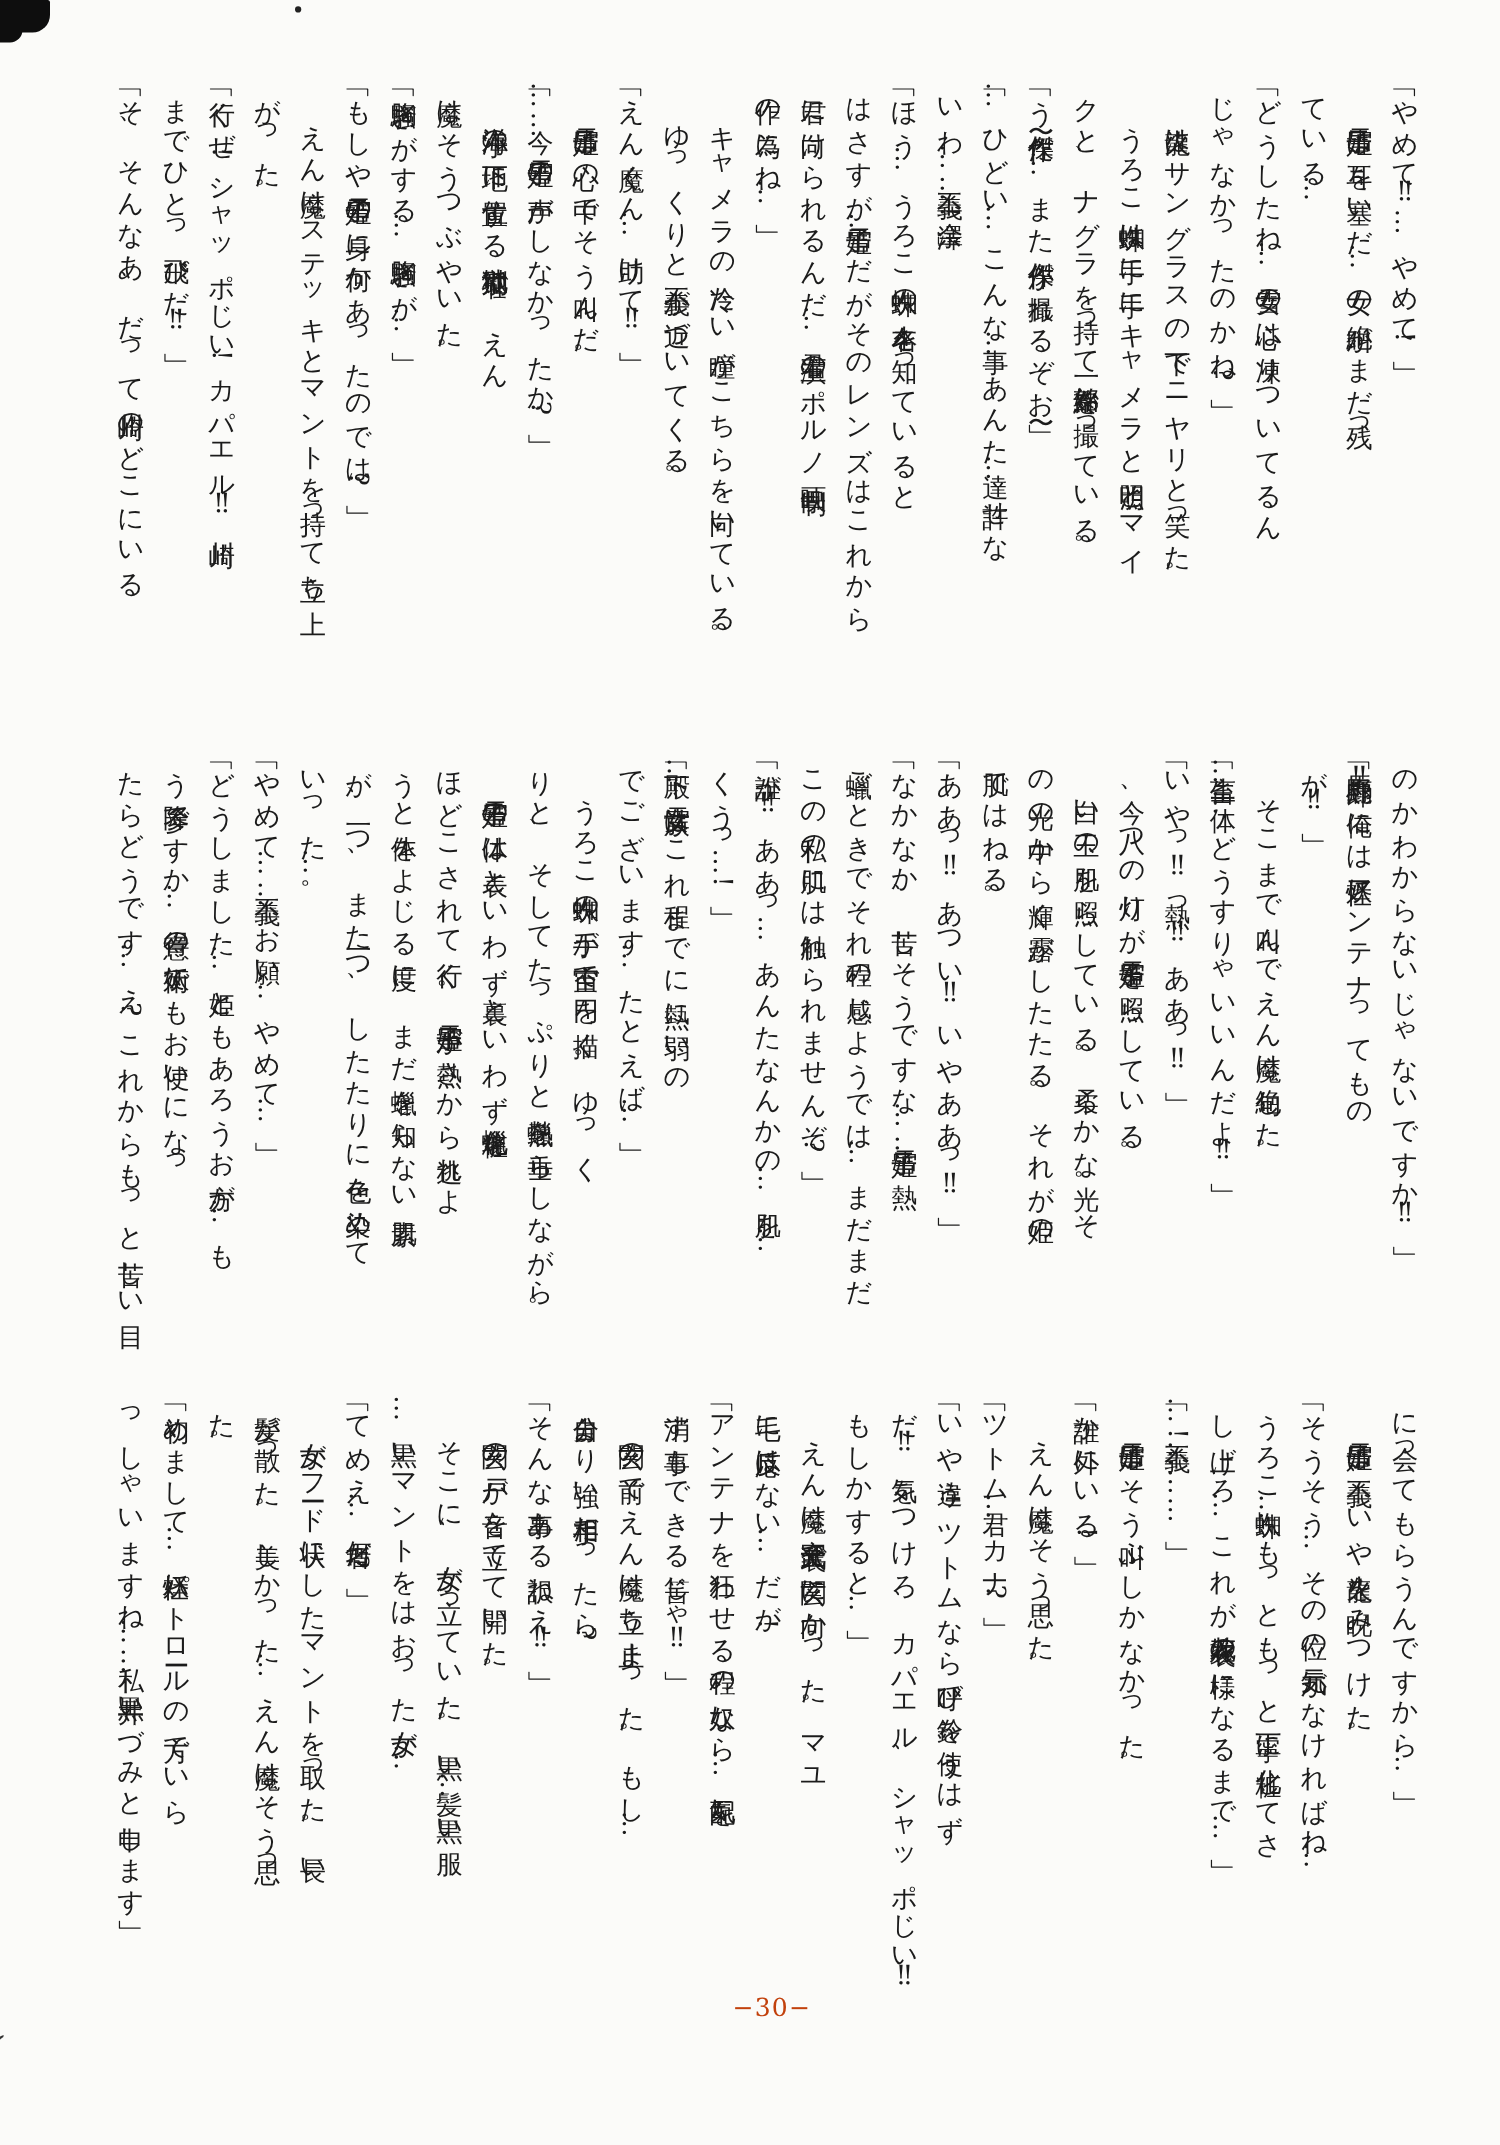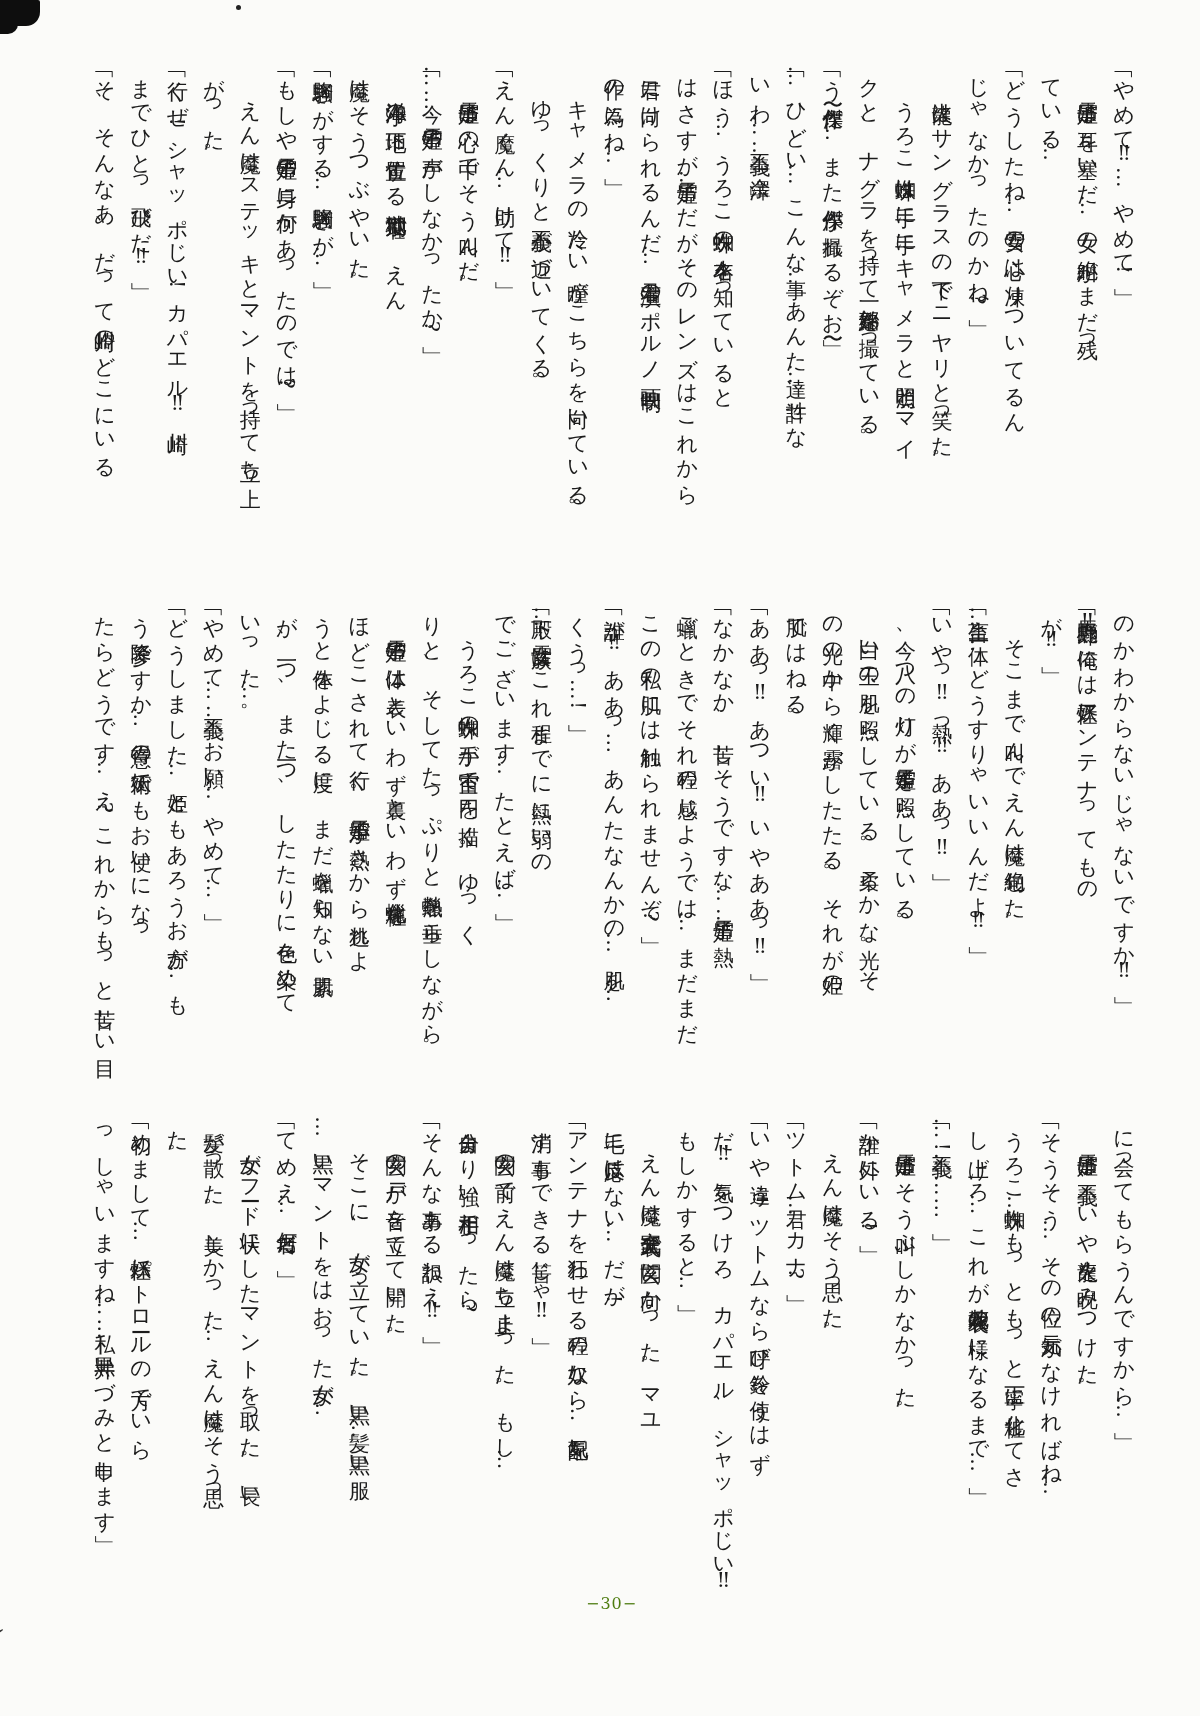--- a/index.html
+++ b/index.html
@@ -27,23 +27,23 @@
     white-space:nowrap;
   }
   .band-top{top:64px;}
   .band-middle{top:602px;}
   .band-bottom{top:1116px;}
   .col{margin:0;padding:0;}
   .col.indent{text-indent:22.4px;}
   .page-number{
     position:absolute;
     top:1594px;left:586px;
-    font-size:16px;
+    font-size:20px;
     letter-spacing:1px;
-    color:#4d7c0f;
+    color:#c2410c;
   }
   .corner-blob{
     position:absolute;top:0;left:0;
     width:40px;height:26px;
     border-radius:0 2px 14px 0;
   }
   .corner-blob::after{
     content:"";position:absolute;top:0;left:0;
     width:18px;height:34px;background:inherit;
     border-radius:0 0 10px 0;

